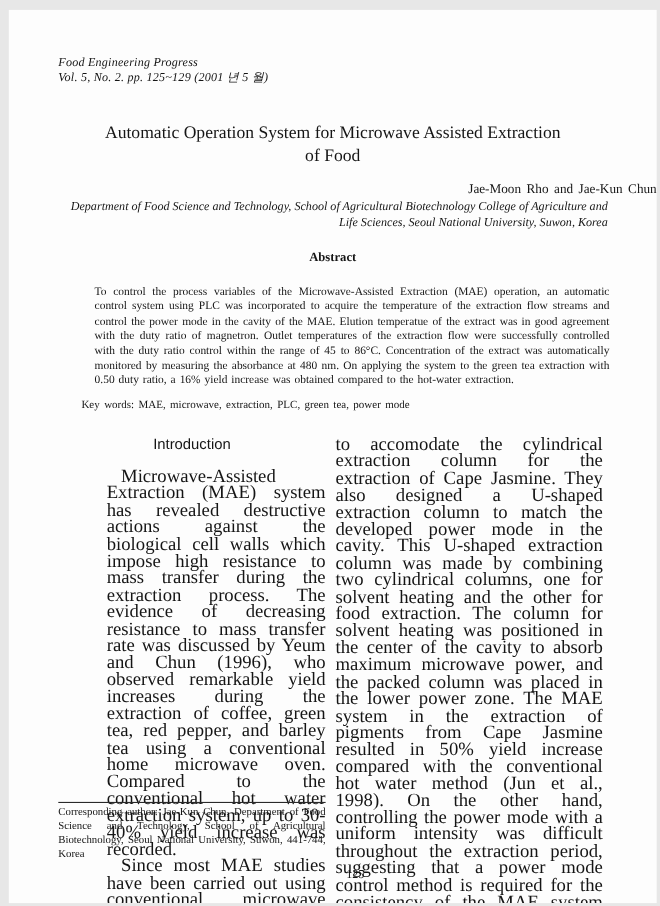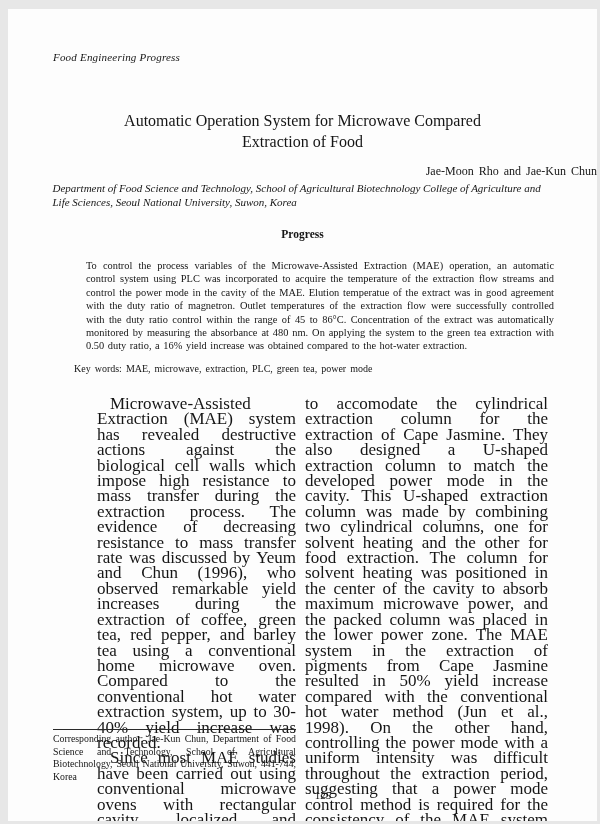--- a/index.html
+++ b/index.html
@@ -50,21 +50,21 @@
     font-size: 12px;
     word-spacing: 2px;
   }
   .affiliation {
     position: absolute;
     left: 0;
     right: 0;
     top: 173px;
     margin: 0 auto;
     max-width: 500px;
-    text-align: left;
+    text-align: right;
     font-style: italic;
     font-size: 11px;
     line-height: 13.5px;
   }
   .abstract-heading {
     position: absolute;
     left: 0;
     right: 0;
     top: 219px;
     text-align: center;
@@ -140,35 +140,37 @@
     padding-left: 41px;
   }
 </style>
 </head>
 <body>
 
 <div class="page">
 
   <header class="journal-header">
     <div>Food Engineering Progress</div>
+    <div>Vol. 5, No. 2. pp. 125~129 (2001 년 5 월)</div>
   </header>
 
-  <h1 class="article-title">Automatic Operation System for Microwave Compared Extraction of Food</h1>
+  <h1 class="article-title">Automatic Operation System for Microwave Assisted Extraction of Food</h1>
 
   <div class="authors">Jae-Moon Rho and Jae-Kun Chun</div>
 
   <div class="affiliation">Department of Food Science and Technology, School of Agricultural Biotechnology College of Agriculture and Life Sciences, Seoul National University, Suwon, Korea</div>
 
-  <div class="abstract-heading">Progress</div>
+  <div class="abstract-heading">Abstract</div>
 
   <p class="abstract-body">To control the process variables of the Microwave-Assisted Extraction (MAE) operation, an automatic control system using PLC was incorporated to acquire the temperature of the extraction flow streams and control the power mode in the cavity of the MAE. Elution temperatue of the extract was in good agreement with the duty ratio of magnetron. Outlet temperatures of the extraction flow were successfully controlled with the duty ratio control within the range of 45 to 86°C. Concentration of the extract was automatically monitored by measuring the absorbance at 480 nm. On applying the system to the green tea extraction with 0.50 duty ratio, a 16% yield increase was obtained compared to the hot-water extraction.</p>
 
   <p class="keywords">Key words: MAE, microwave, extraction, PLC, green tea, power mode</p>
 
   <section class="col col-left">
+    <h2 class="section-heading">Introduction</h2>
     <p class="body-para indent">Microwave-Assisted Extraction (MAE) system has revealed destructive actions against the biological cell walls which impose high resistance to mass transfer during the extraction process. The evidence of decreasing resistance to mass transfer rate was discussed by Yeum and Chun (1996), who observed remarkable yield increases during the extraction of coffee, green tea, red pepper, and barley tea using a conventional home microwave oven. Compared to the conventional hot water extraction system, up to 30-40% yield increase was recorded.</p>
     <p class="body-para indent">Since most MAE studies have been carried out using conventional microwave ovens with rectangular cavity, localized and subsequent overheating problems remained unsolved, which brought on the need for a special cavity for the extraction purpose. Jun and Chun (1998) designed a cylindrical cavity, which formed a focusing power mode at the central axis</p>
   </section>
 
   <section class="col col-right">
     <p class="body-para">to accomodate the cylindrical extraction column for the extraction of Cape Jasmine. They also designed a U-shaped extraction column to match the developed power mode in the cavity. This U-shaped extraction column was made by combining two cylindrical columns, one for solvent heating and the other for food extraction. The column for solvent heating was positioned in the center of the cavity to absorb maximum microwave power, and the packed column was placed in the lower power zone. The MAE system in the extraction of pigments from Cape Jasmine resulted in 50% yield increase compared with the conventional hot water method (Jun et al., 1998). On the other hand, controlling the power mode with a uniform intensity was difficult throughout the extraction period, suggesting that a power mode control method is required for the consistency of the MAE system and for the manipulation of the extraction variables inside the cavity.</p>
   </section>
 
   <div class="footnote-rule"></div>
 

